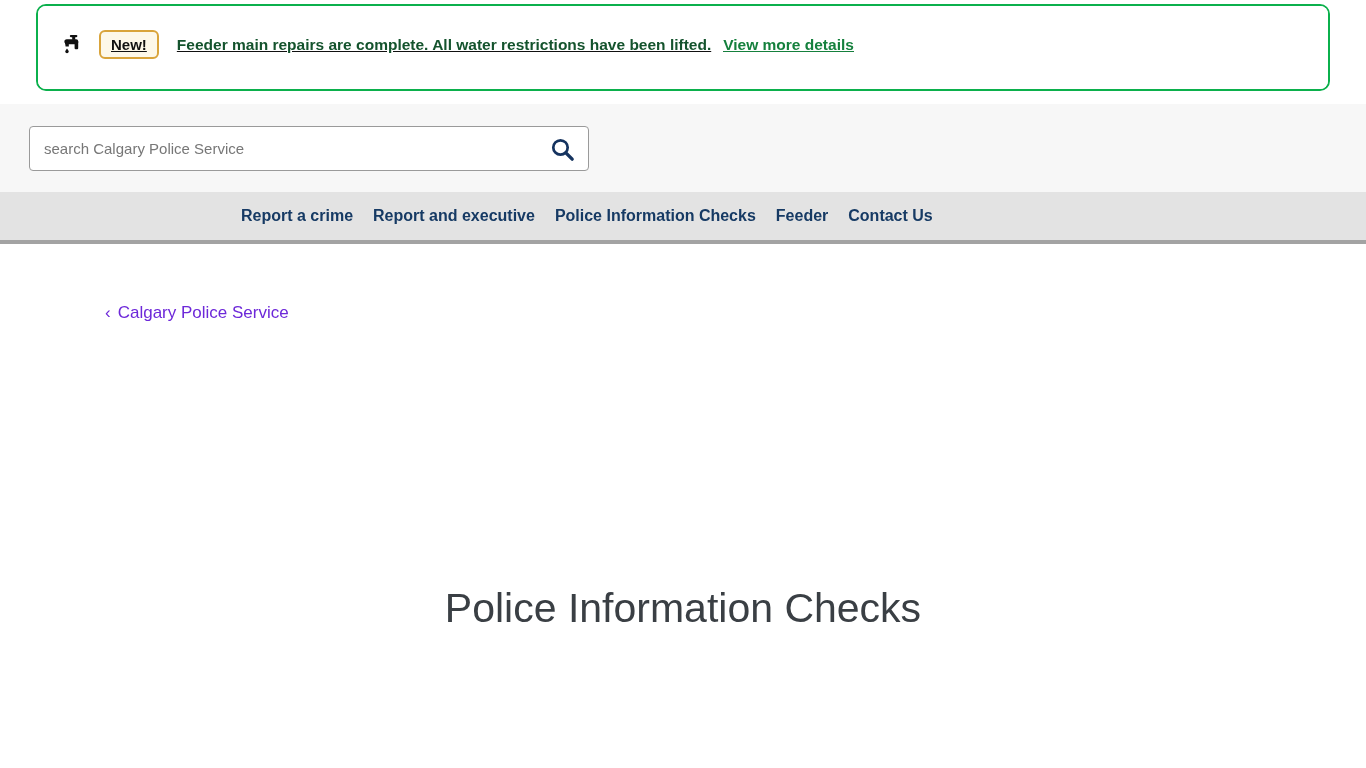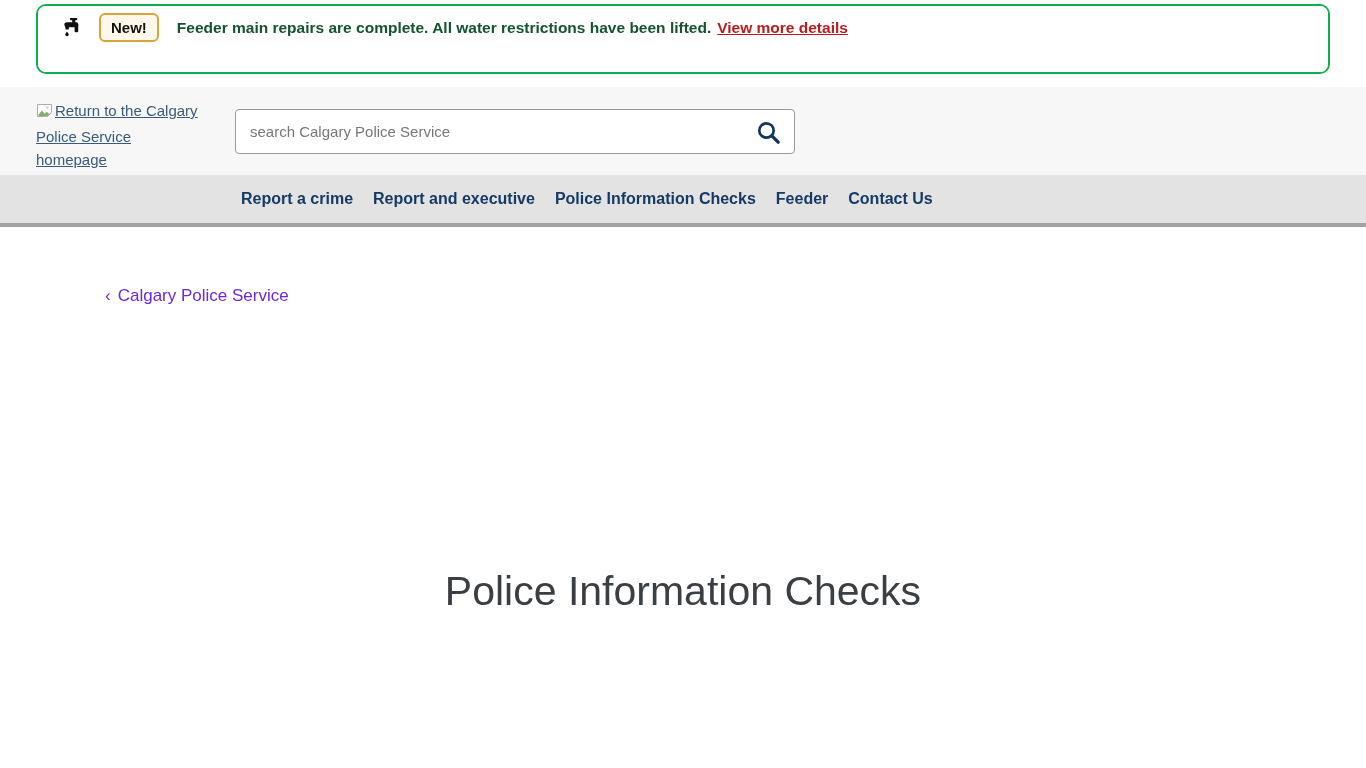--- a/index.html
+++ b/index.html
@@ -19,43 +19,44 @@
     height: 58px;
     display: flex;
     align-items: center;
     padding: 0 20px;
   }
   .status-icon { display: inline-flex; margin-right: 10px; }
   .status-label { font-size: 23px; font-weight: bold; color: #0b0b0b; letter-spacing: .2px; }
   .updated { display: flex; align-items: center; gap: 7px; margin-left: 24px; font-size: 15px; color: #0b0b0b; }
   .alert-body {
     background: #ffffff;
-    padding: 7px 20px 30px 20px;
+    padding: 24px 20px 30px 20px;
     display: flex;
     align-items: center;
+    text-decoration: underline;
   }
   .faucet { display: inline-flex; margin: 0 17px 0 2px; flex: none; }
   .new-badge {
     border: 2px solid #d9a43b;
     background: #fdf8e9;
     border-radius: 6px;
     padding: 4px 10px;
     font-weight: bold;
     font-size: 15px;
     color: #111;
     margin-right: 18px;
     flex: none;
   }
   .alert-msg { font-weight: bold; font-size: 15.5px; color: #14532d; }
   .alert-link {
     font-weight: bold;
     font-size: 15.5px;
-    color: #b91c1c;
+    color: #15803d;
     text-decoration: underline;
-    margin-left: 6px;
+    margin-left: 12px;
     cursor: pointer;
   }
 
   
   .site-header {
     margin-top: 13px;
     background: #f7f7f7;
     height: 88px;
     display: flex;
     align-items: flex-start;
@@ -152,29 +153,20 @@
         <path d="M7 13.4c1 1.3 1.7 2.3 1.7 3.1a1.7 1.7 0 0 1-3.4 0c0-.8.7-1.8 1.7-3.1z"></path>
       </svg>
     </span>
     <span class="new-badge">New!</span>
     <span class="alert-msg">Feeder main repairs are complete. All water restrictions have been lifted.</span>
     <a class="alert-link">View more details</a>
   </div>
 </div>
 
 <header class="site-header">
-  <a class="logo-link">
-    <span class="broken-img">
-      <svg width="17" height="15" viewBox="0 0 17 15">
-        <path d="M1.5 1.5h14v7.6l-3.8 4.4H1.5z" fill="#ffffff" stroke="#a8adb2" stroke-width="1"></path>
-        <path d="M2.5 11.8l3.4-4.2 2.8 3.2 2-2 2.8 2.4-2.2 1.8H2.5z" fill="#7fae6d"></path>
-        <circle cx="11.3" cy="4.6" r="1.3" fill="#ccd2d8"></circle>
-      </svg>
-    </span><span>Return to the Calgary Police Service homepage</span>
-  </a>
   <div class="search-wrap">
     <input class="search-input" type="text" placeholder="search Calgary Police Service" style="">
     <button class="search-btn">
       <span style="display:inline-flex;">
         <svg width="27" height="27" viewBox="0 0 24 24" fill="none" stroke="#15335f" stroke-width="2.4">
           <circle cx="10.2" cy="10.2" r="6.4"></circle>
           <line x1="15" y1="15" x2="20.6" y2="20.6" stroke-width="3" stroke-linecap="round"></line>
         </svg>
       </span>
     </button>

